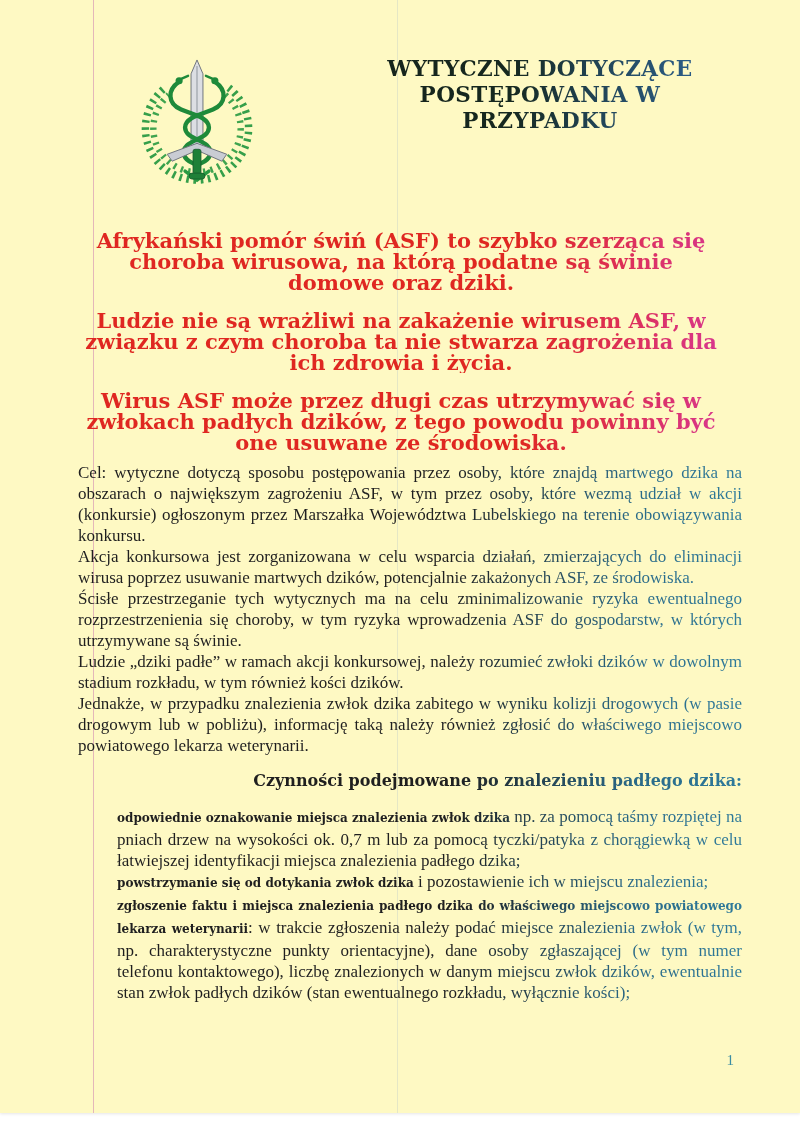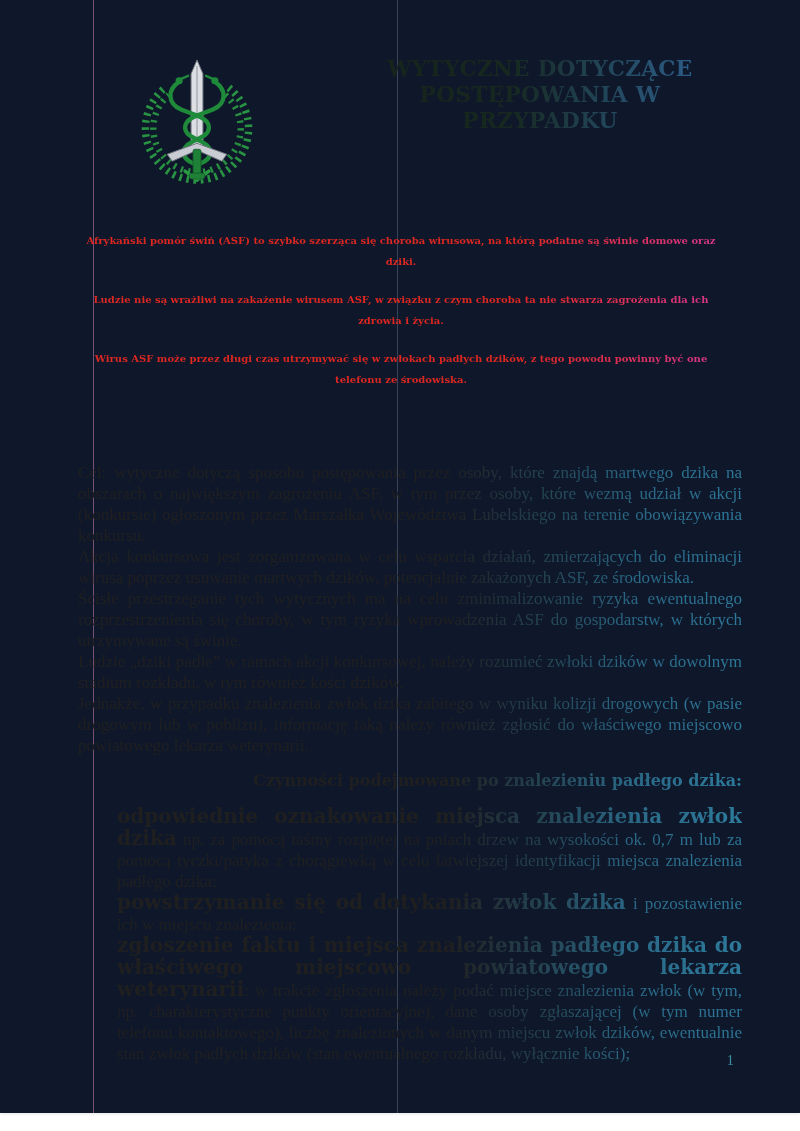--- a/index.html
+++ b/index.html
@@ -4,21 +4,21 @@
 <style>
   html,body{margin:0;padding:0;}
   body{
     width:800px;height:1131px;position:relative;overflow:hidden;
     background:#ffffff;
     font-family:"Liberation Serif", serif;
   }
   
   .scan{
     position:absolute;left:0;top:0;width:800px;height:1113px;
-    background:#0f172a;
+    background:#fef9c3;
     box-shadow:0 1px 3px rgba(0,0,0,0.10);
   }
   .fold-line-pink{
     position:absolute;left:93px;top:0;width:1px;height:1113px;
     background:rgba(206,130,176,0.55);
   }
   .fold-line-gray{
     position:absolute;left:397px;top:0;width:1px;height:1113px;
     background:rgba(165,185,205,0.28);
   }
@@ -39,21 +39,21 @@
       background:linear-gradient(90deg,#15231b 0%,#16281f 42%,#244b63 72%,#2f6497 100%);
       -webkit-background-clip:text;background-clip:text;color:transparent;
     }
   }
 
   
   .intro-wrap{position:absolute;left:80px;top:230px;width:642px;}
   .intro{
     margin:0 0 17px 0;text-align:center;
     font-family:"DejaVu Serif", serif;font-weight:bold;
-    font-size:10px;line-height:21px;color:#df2721;
+    font-size:21px;line-height:21px;color:#df2721;
   }
   @supports ((-webkit-background-clip:text) or (background-clip:text)){
     .intro{
       background:linear-gradient(90deg,#df2721 0%,#df2721 68%,#dd2f55 84%,#d8378f 100%);
       -webkit-background-clip:text;background-clip:text;color:transparent;
     }
   }
 
   
   .column{
@@ -73,21 +73,21 @@
   .section-heading{
     margin:14px 0 15px 0;
     font-family:"DejaVu Serif", serif;font-weight:bold;font-size:16px;line-height:21px;
     text-align:right;
   }
   .bullets{margin:0;padding:0;list-style:none;}
   .bullet{position:relative;margin:0;padding-left:39px;}
   .bullet .dash{
     position:absolute;left:9px;top:0;font-weight:bold;
   }
-  .bullet b{font-family:"DejaVu Serif", serif;font-size:20px;}
+  .bullet b{font-family:"DejaVu Serif", serif;font-size:12px;}
 
   .page-number{
     position:absolute;top:1052px;right:66px;
     font-size:15px;color:#3a8da3;font-family:"Liberation Serif", serif;
   }
 </style>
 </head>
 <body>
 
 <div class="scan">
@@ -119,21 +119,21 @@
     </div>
     <div class="title-block">
       <div>WYTYCZNE DOTYCZĄCE</div>
       <div>POSTĘPOWANIA W PRZYPADKU</div>
     </div>
   </div>
 
   <div class="intro-wrap">
     <p class="intro">Afrykański pomór świń (ASF) to szybko szerząca się choroba wirusowa, na którą podatne są świnie domowe oraz dziki.</p>
     <p class="intro">Ludzie nie są wrażliwi na zakażenie wirusem ASF, w związku z czym choroba ta nie stwarza zagrożenia dla ich zdrowia i życia.</p>
-    <p class="intro">Wirus ASF może przez długi czas utrzymywać się w zwłokach padłych dzików, z tego powodu powinny być one telefonu ze środowiska.</p>
+    <p class="intro">Wirus ASF może przez długi czas utrzymywać się w zwłokach padłych dzików, z tego powodu powinny być one usuwane ze środowiska.</p>
   </div>
 
   <div class="column">
     <p class="bodyp grad-body"><b class="lead-bold">Cel</b><span>: wytyczne dotyczą sposobu postępowania przez osoby, które znajdą martwego dzika na obszarach o największym zagrożeniu ASF, w tym przez osoby, które wezmą udział w akcji (konkursie) ogłoszonym przez Marszałka Województwa Lubelskiego na terenie obowiązywania konkursu.</span></p>
     <p class="bodyp grad-body"><span>Akcja konkursowa jest zorganizowana w celu wsparcia działań, zmierzających do eliminacji wirusa poprzez usuwanie martwych dzików, potencjalnie zakażonych ASF, ze środowiska.</span></p>
     <p class="bodyp grad-body"><span>Ścisłe przestrzeganie tych wytycznych ma na celu zminimalizowanie ryzyka ewentualnego rozprzestrzenienia się choroby, w tym ryzyka wprowadzenia ASF do gospodarstw, w których utrzymywane są świnie.</span></p>
     <p class="bodyp grad-body"><span>Ludzie „dziki padłe” w ramach akcji konkursowej, należy rozumieć zwłoki dzików w dowolnym stadium rozkładu, w tym również kości dzików.</span></p>
     <p class="bodyp grad-body"><span>Jednakże, w przypadku znalezienia zwłok dzika zabitego w wyniku kolizji drogowych (w pasie drogowym lub w pobliżu), informację taką należy również zgłosić do właściwego miejscowo powiatowego lekarza weterynarii.</span></p>
 
     <p class="section-heading grad-body">Czynności podejmowane po znalezieniu padłego dzika:</p>

